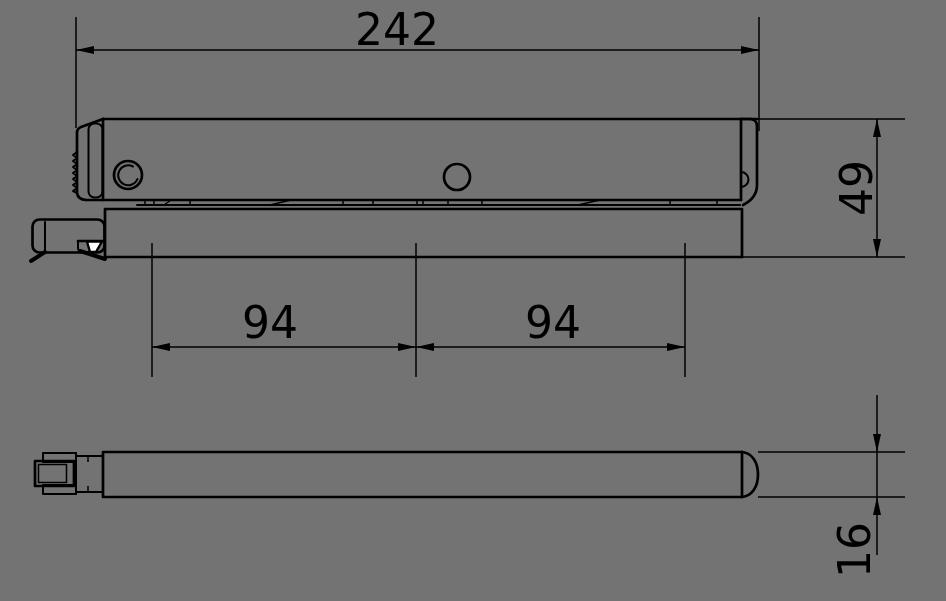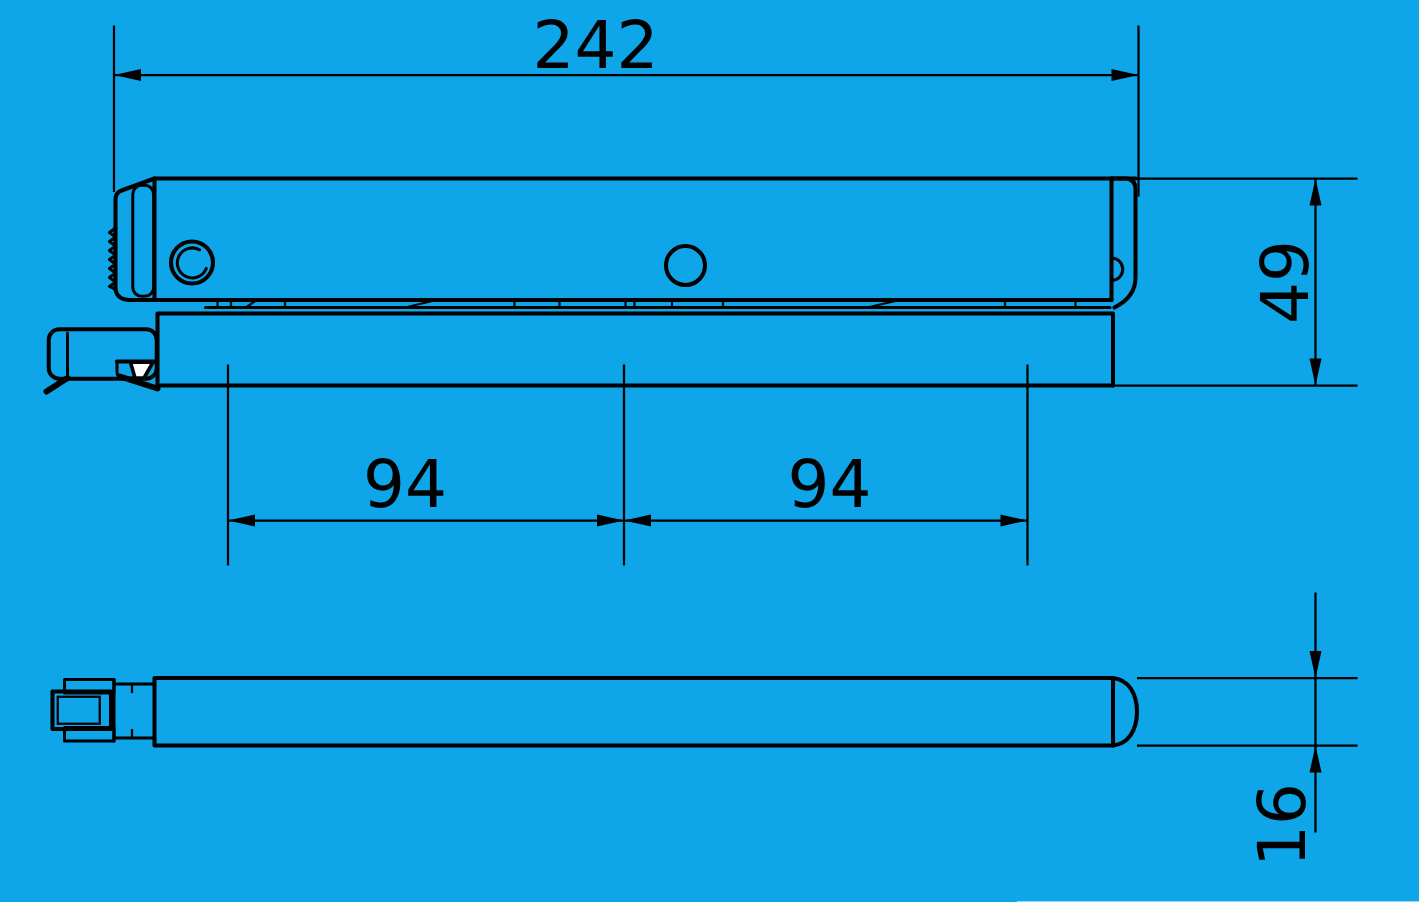--- a/index.html
+++ b/index.html
@@ -7,21 +7,21 @@
     padding: 0;
     background: #ffffff;
     width: 946px;
     height: 601px;
     overflow: hidden;
   }
   .canvas-wrap {
     position: relative;
     width: 946px;
     height: 601px;
-    background: #0ea5e9;
+    background: #737373;
   }
   svg {
     display: block;
   }
   .thick {
     fill: none;
     stroke: #000;
     stroke-width: 2.7;
     stroke-linecap: round;
     stroke-linejoin: round;

